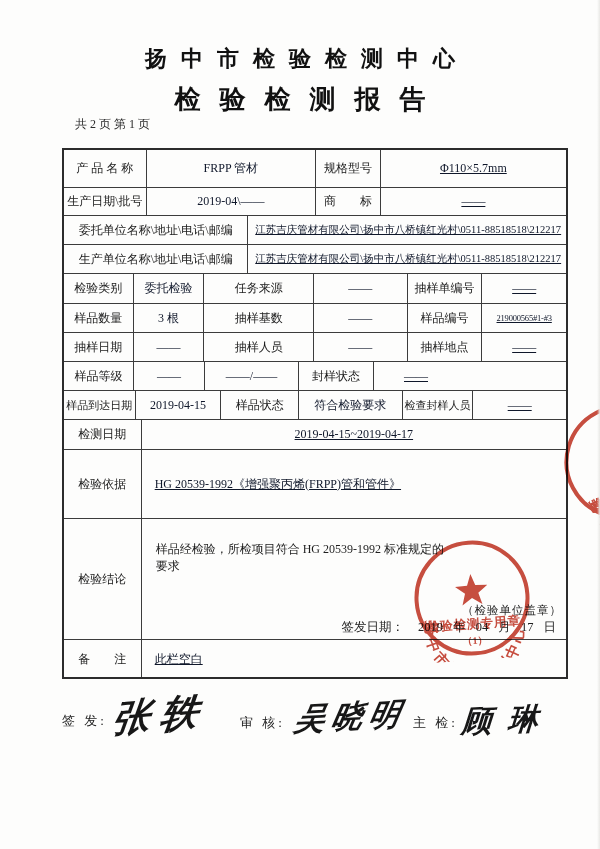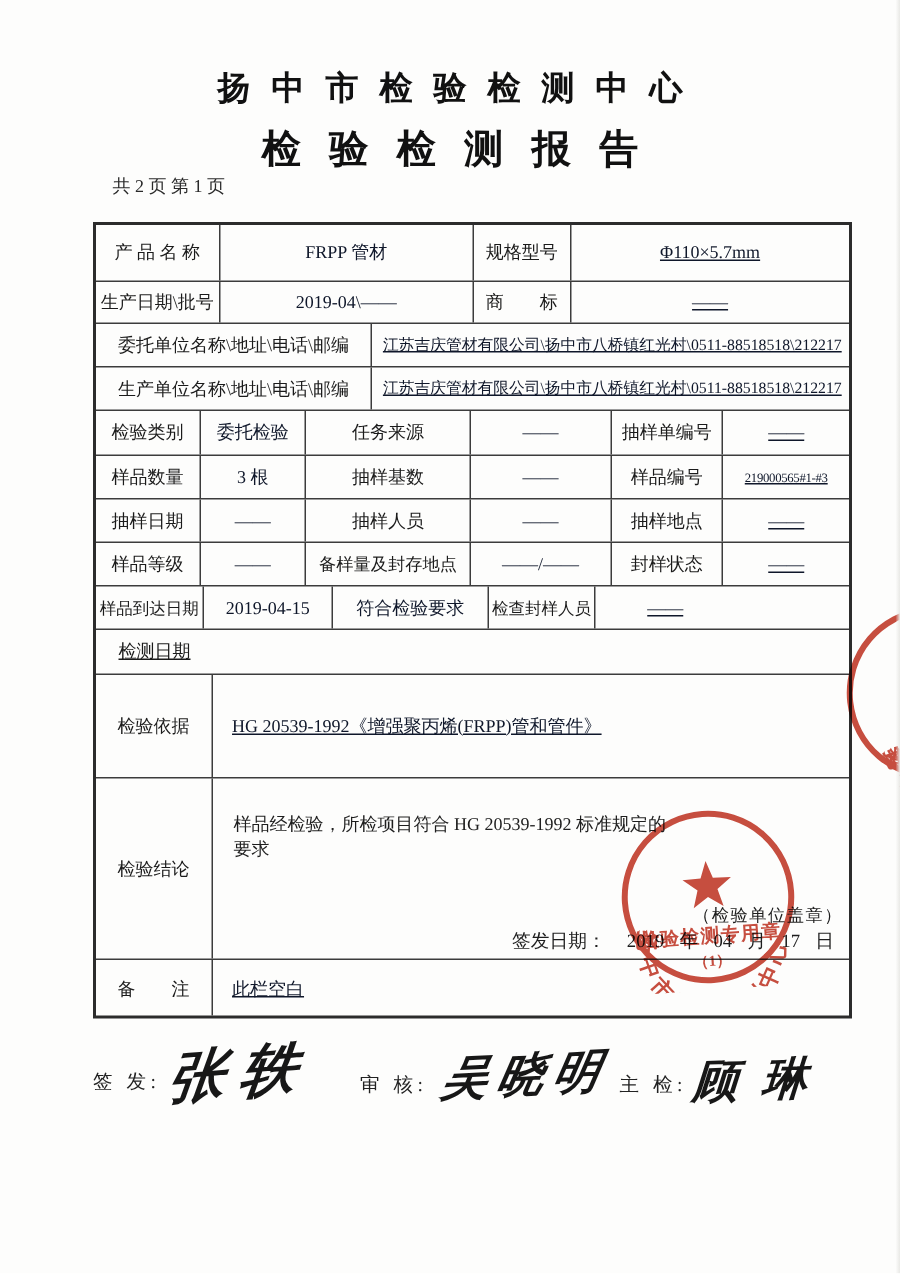--- a/index.html
+++ b/index.html
@@ -114,36 +114,37 @@
       <div class="td vl" style="width:71px">——</div>
       <div class="td lb" style="width:110px">抽样人员</div>
       <div class="td vl" style="width:94px">——</div>
       <div class="td lb" style="width:75px">抽样地点</div>
       <div class="td vl" style="width:84px">——</div>
     </div>
 
     <div class="tr" style="height:29px">
       <div class="td lb" style="width:70px">样品等级</div>
       <div class="td vl" style="width:71px">——</div>
-      <div class="td lb" style="width:110px; font-size:11.5px">备样量及封存地点</div>
       <div class="td vl" style="width:94px">——/——</div>
       <div class="td lb" style="width:75px">封样状态</div>
       <div class="td vl" style="width:84px">——</div>
     </div>
 
     <div class="tr" style="height:29px">
       <div class="td lb" style="width:72px; font-size:11px">样品到达日期</div>
       <div class="td vl" style="width:86px">2019-04-15</div>
+      <div class="td lb" style="width:78px">样品状态</div>
       <div class="td vl" style="width:104px">符合检验要求</div>
       <div class="td lb" style="width:71px; font-size:11px">检查封样人员</div>
       <div class="td vl" style="width:93px">——</div>
     </div>
 
     <div class="tr" style="height:30px">
       <div class="td lb" style="width:78px">检测日期</div>
+      <div class="td vl" style="width:426px">2019-04-15~2019-04-17</div>
     </div>
 
     <div class="tr" style="height:69px">
       <div class="td lb" style="width:78px">检验依据</div>
       <div class="td vl left" style="width:426px">HG 20539-1992《增强聚丙烯(FRPP)管和管件》</div>
     </div>
 
     <div class="tr" style="height:121px">
       <div class="td lb" style="width:78px">检验结论</div>
       <div class="td conc-cell" style="width:426px">

